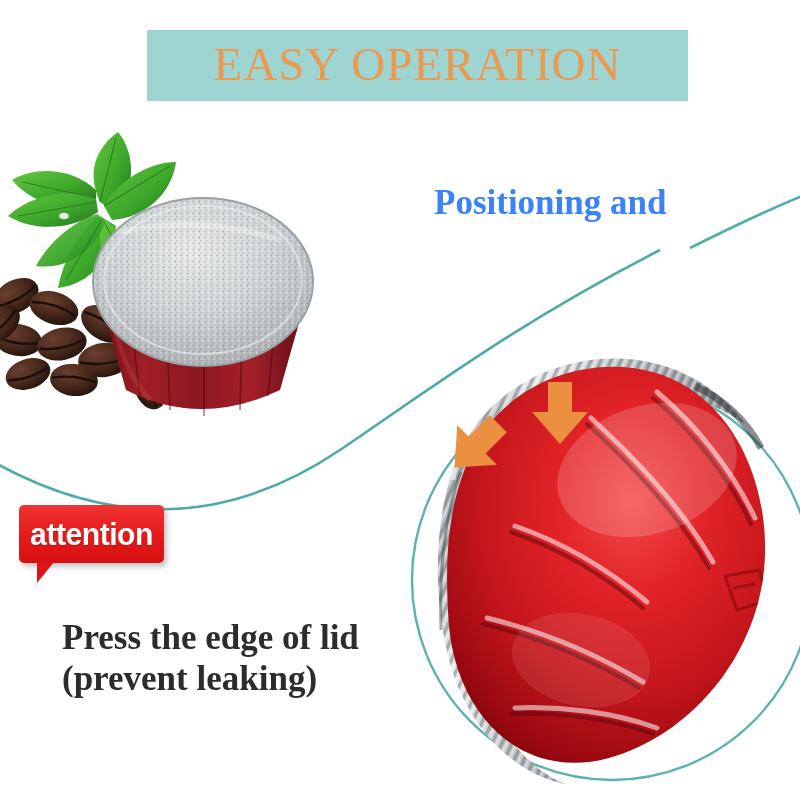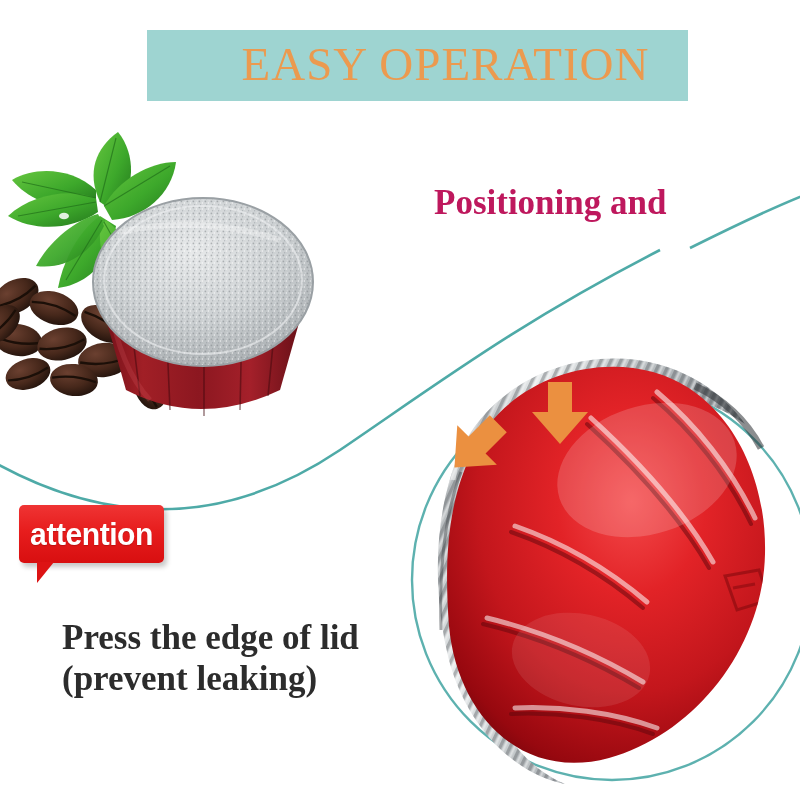--- a/index.html
+++ b/index.html
@@ -35,34 +35,33 @@
     width: 541px;
     height: 71px;
     display: flex;
     align-items: center;
     justify-content: center;
     font-family: "Liberation Serif", "DejaVu Serif", serif;
     font-size: 47px;
     letter-spacing: 1px;
     color: #eb9a4f;
     white-space: nowrap;
-    padding-left: 28px;
   }
 
   
   #heading-positioning {
     position: absolute;
     left: 434px;
     top: 182px;
     width: 330px;
     font-family: "Liberation Serif", "DejaVu Serif", serif;
     font-weight: bold;
     font-size: 35px;
     line-height: 1.18;
-    color: #be185d;
+    color: #3b82f6;
   }
   #heading-press {
     position: absolute;
     left: 22px;
     top: 617px;
     width: 420px;
     font-family: "Liberation Serif", "DejaVu Serif", serif;
     font-weight: bold;
     font-size: 35px;
     line-height: 1.18;

